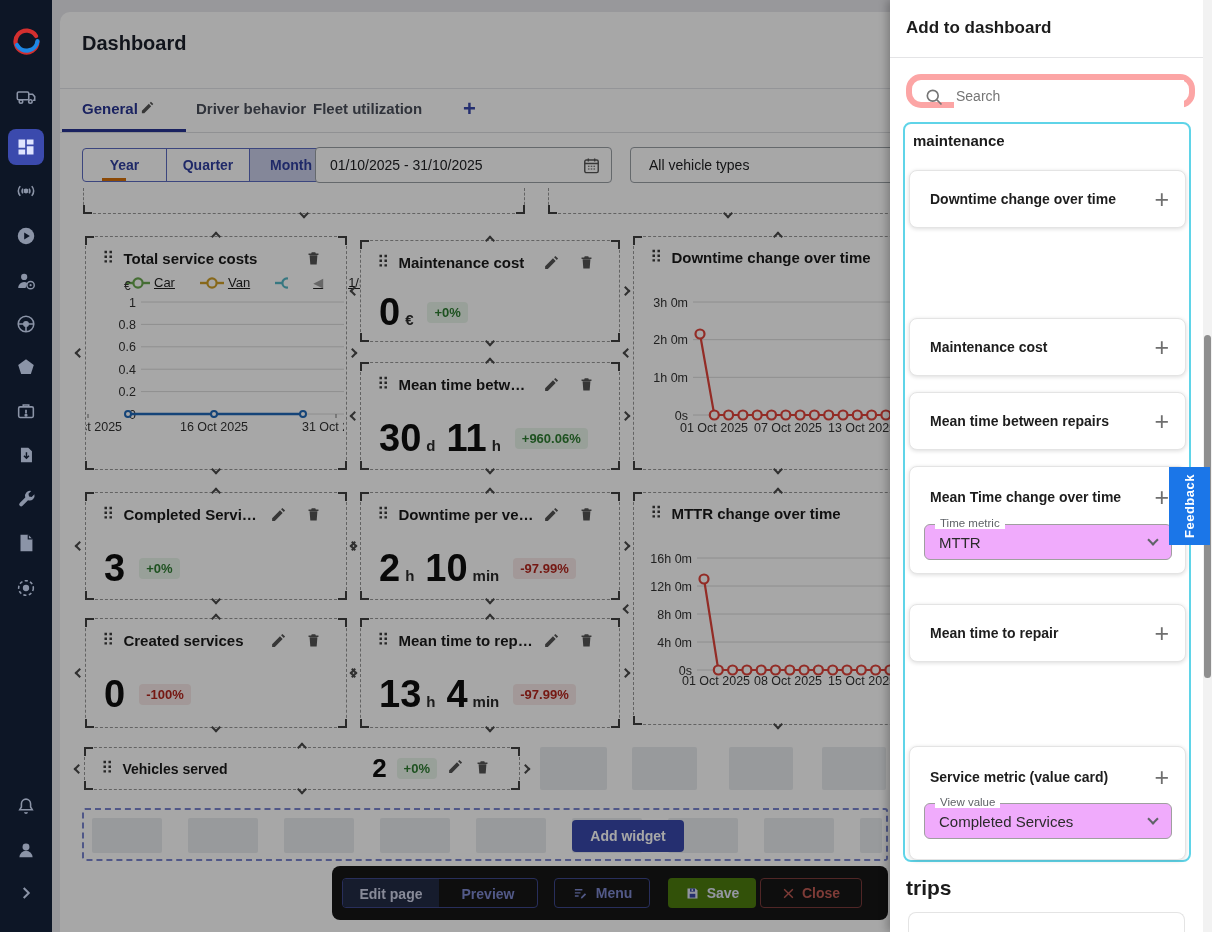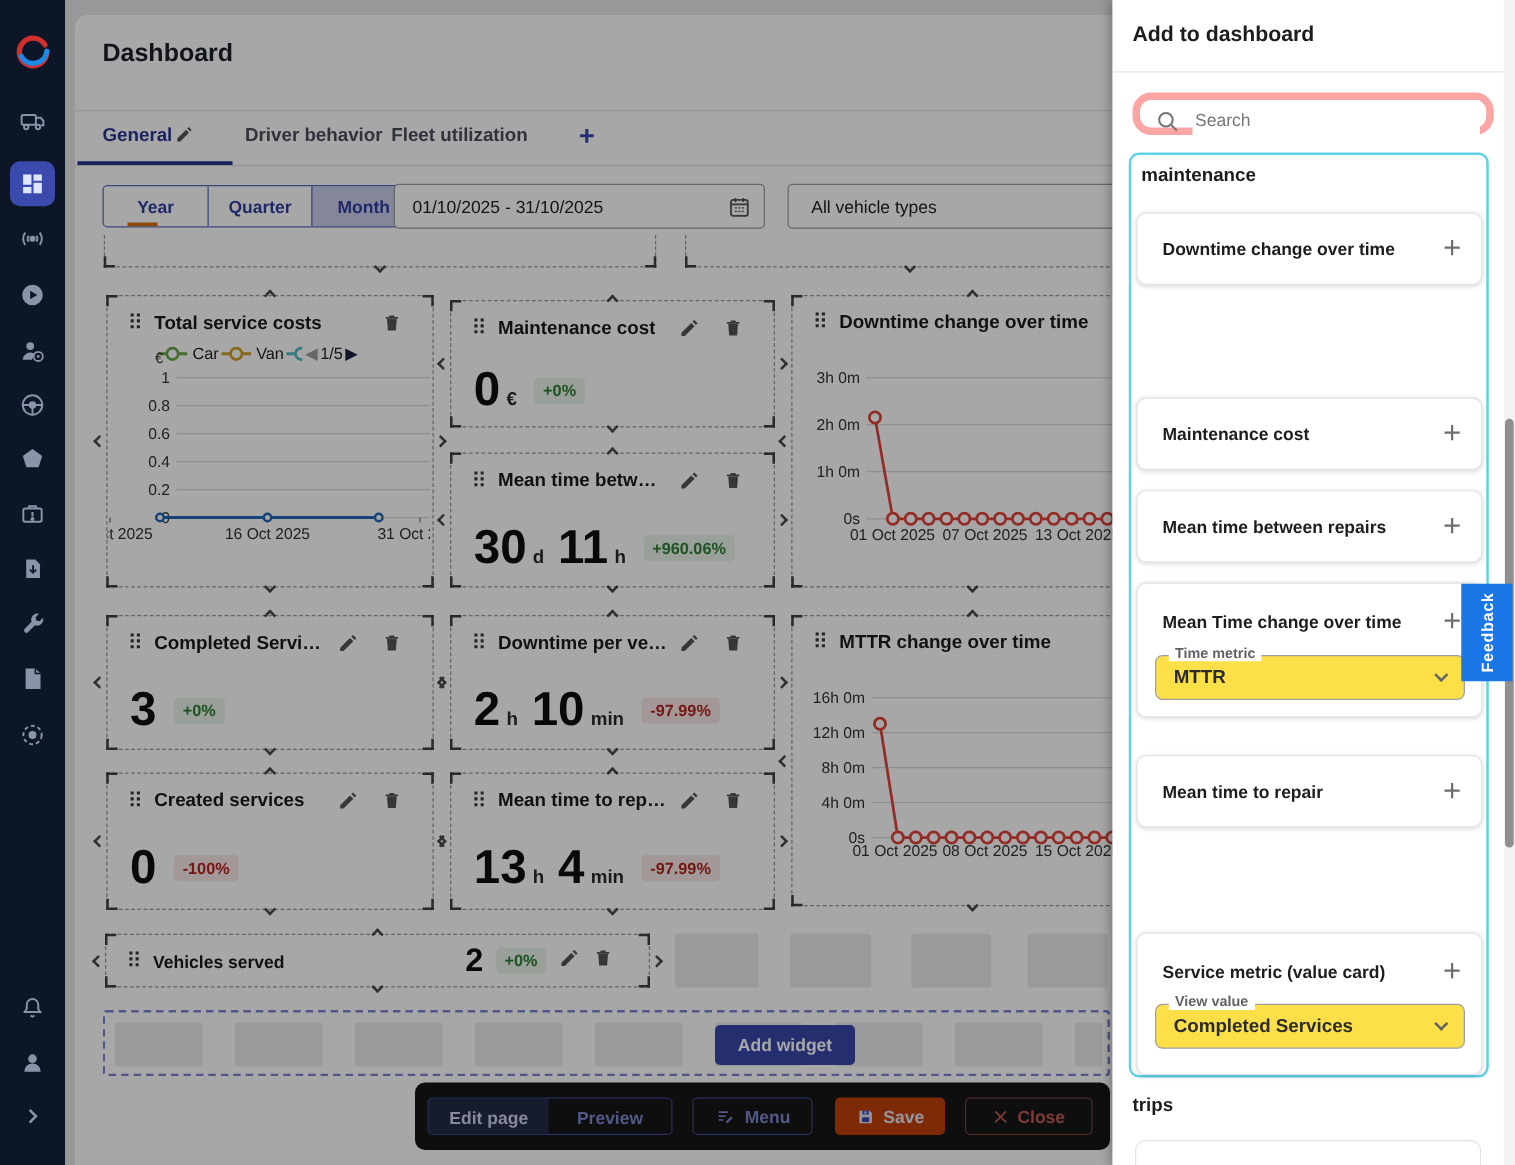--- a/index.html
+++ b/index.html
@@ -51,40 +51,40 @@
   .corner{position:absolute;width:9px;height:9px;border:0 solid #3f3f3f;z-index:3;}
   .c-tl{top:-1px;left:-1px;border-top-width:2px;border-left-width:2px;}
   .c-tr{top:-1px;right:-1px;border-top-width:2px;border-right-width:2px;}
   .c-bl{bottom:-1px;left:-1px;border-bottom-width:2px;border-left-width:2px;}
   .c-br{bottom:-1px;right:-1px;border-bottom-width:2px;border-right-width:2px;}
   .chev{position:absolute;width:7px;height:7px;border-left:2px solid #4a4a4a;border-top:2px solid #4a4a4a;z-index:3;}
   .ch-t{top:-4px;left:50%;transform:translateX(-50%) rotate(45deg);}
   .ch-b{bottom:-4px;left:50%;transform:translateX(-50%) rotate(225deg);}
   .ch-l{left:-10px;top:50%;transform:translateY(-50%) rotate(-45deg);}
   .ch-r{right:-10px;top:50%;transform:translateY(-50%) rotate(135deg);}
-  .legend{position:absolute;left:40px;top:38px;display:flex;align-items:center;gap:2px;font-size:13px;color:#1f1f1f;}
+  .legend{position:absolute;left:40px;top:38px;display:flex;align-items:center;gap:25px;font-size:13px;color:#1f1f1f;text-decoration:underline;}
   .lgitem{display:flex;align-items:center;gap:4px;}
   .pager-l{color:#9e9e9e;font-size:13px;} .pager-r{color:#16213e;font-size:13px;}
   .eurolabel{position:absolute;left:38px;top:42px;font-size:12px;color:#333;}
   .cellph{position:absolute;background:#e9ebee;border-radius:2px;}
   .addrow{position:absolute;left:22px;top:796px;width:806px;height:53px;border:2px dashed #7b86d0;border-radius:3px;}
   .addbtn{position:absolute;left:488px;top:10px;width:112px;height:32px;background:#3949ab;color:#fff;font-weight:bold;
     font-size:14px;border:none;border-radius:4px;}
 
   
   .toolbar{position:absolute;left:272px;top:854px;width:556px;height:54px;background:#161616;border-radius:8px;
     display:flex;align-items:center;padding:0 10px;}
   .tbseg{display:flex;height:30px;border:1px solid #3d478c;border-radius:4px;overflow:hidden;margin-right:16px;}
   .tbseg .tbbtn{border:none;border-radius:0;margin:0;}
   .tbbtn{height:30px;border:1px solid #3d478c;border-radius:4px;background:transparent;color:#7d88cf;
     font-size:14px;font-weight:bold;display:flex;align-items:center;justify-content:center;gap:7px;}
   .tb-edit{width:96px;background:#232b45;color:#cfd3e8;border-right:1px solid #3d478c;}
   .tb-preview{width:98px;}
   .tb-menu{width:96px;margin-right:18px;}
-  .tb-save{width:88px;background:#c2410c;color:#e2e6f7;border:none;margin-right:16px;}
+  .tb-save{width:88px;background:#4d7c0f;color:#e2e6f7;border:none;margin-right:4px;}
   .tb-close{width:102px;border-color:#7a3a3a;color:#c05b54;}
 
   
   .dim{position:absolute;left:52px;top:0;width:838px;height:932px;background:rgba(0,0,0,.345);z-index:60;pointer-events:none;}
 
   
   .panel{position:absolute;left:890px;top:0;width:322px;height:932px;background:#fff;z-index:100;
     box-shadow:-3px 0 8px rgba(0,0,0,.25);}
   .ptitle{position:absolute;left:16px;top:18px;font-size:17px;font-weight:bold;color:#1c1c1c;}
   .pdiv{position:absolute;left:0;right:0;top:57px;border-top:1px solid #e4e4e6;}
@@ -94,25 +94,25 @@
   .psearch svg{position:absolute;left:12px;top:7px;}
   .psection{position:absolute;left:13px;top:122px;width:288px;height:740px;border:2px solid #5fd4e8;border-radius:8px;background:#fff;}
   .psec-label{position:absolute;left:8px;top:8px;font-size:15px;font-weight:bold;color:#1c1c1c;}
   .pcard{position:absolute;left:4px;width:277px;background:#fff;border:1px solid #e4e4e4;border-radius:8px;
     box-shadow:0 1px 4px rgba(0,0,0,.14);}
   .plabel{position:absolute;left:20px;top:50%;transform:translateY(-50%);font-weight:bold;font-size:14px;color:#1d1d1d;white-space:nowrap;}
   .plus{position:absolute;right:16px;top:50%;transform:translateY(-50%);font-size:25px;color:#6f6f6f;font-weight:400;line-height:1;}
   .plus::before{content:"+";}
   .tall .plabel{top:30px;}
   .tall .plus{top:30px;}
-  .pselect{position:absolute;left:14px;width:248px;height:36px;border:1px solid #9f9f9f;border-radius:6px;background:#fde047;font-weight:bold;}
+  .pselect{position:absolute;left:14px;width:248px;height:36px;border:1px solid #9f9f9f;border-radius:6px;background:#f0abfc;}
   .slabel{position:absolute;left:10px;top:-8px;background:#fff;padding:0 5px;font-size:11.5px;color:#5f6368;white-space:nowrap;}
   .sval{position:absolute;left:14px;top:50%;transform:translateY(-50%);font-size:15px;color:#2b2b2b;}
   .schev{position:absolute;right:14px;top:11px;width:8px;height:8px;border-right:2px solid #5f6368;border-bottom:2px solid #5f6368;transform:rotate(45deg);}
-  .tripslabel{position:absolute;left:16px;top:876px;font-size:15px;font-weight:bold;color:#1c1c1c;}
+  .tripslabel{position:absolute;left:16px;top:876px;font-size:21px;font-weight:bold;color:#1c1c1c;}
   .ppartial{position:absolute;left:18px;top:912px;width:277px;height:22px;background:#fff;border:1px solid #e4e4e4;
     border-bottom:none;border-radius:8px 8px 0 0;}
   .feedback{position:absolute;left:1169px;top:467px;width:41px;height:78px;background:#1b76e8;z-index:110;
     display:flex;align-items:center;justify-content:center;}
   .feedback span{writing-mode:vertical-rl;transform:rotate(180deg);color:#fff;font-size:13px;font-weight:bold;letter-spacing:.5px;}
   .scrolltrack{position:absolute;left:1203px;top:0;width:9px;height:932px;background:#f2f2f2;z-index:105;}
   .scrollthumb{position:absolute;left:1px;top:335px;width:7px;height:343px;background:#8f8f8f;border-radius:4px;}
   svg text{font-family:"Liberation Sans",sans-serif;}
   .orange-snippet{position:absolute;left:18px;top:-10px;width:24px;height:3px;background:#d4700a;}
 </style>

